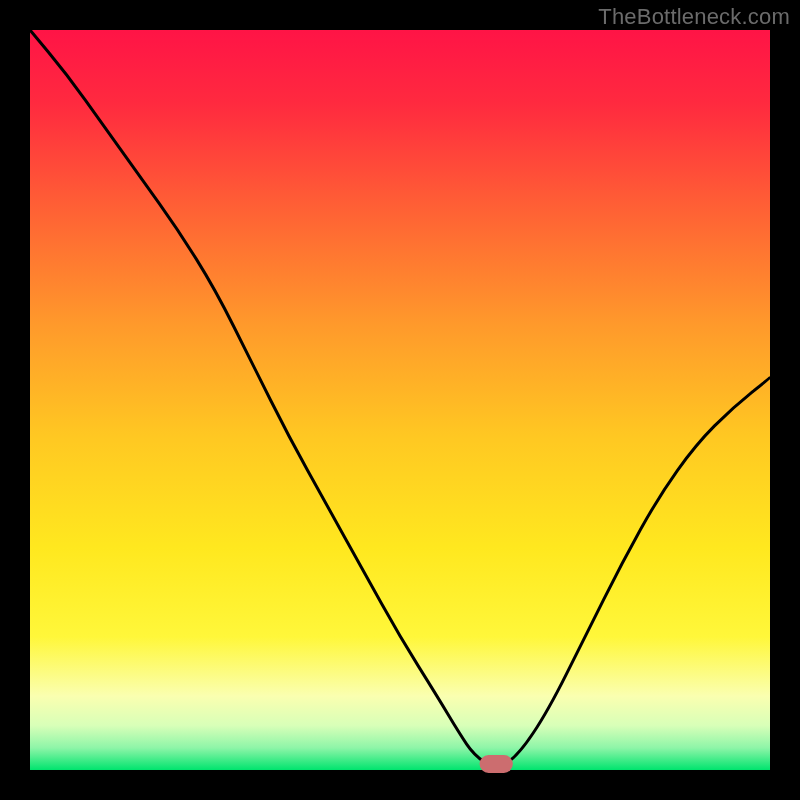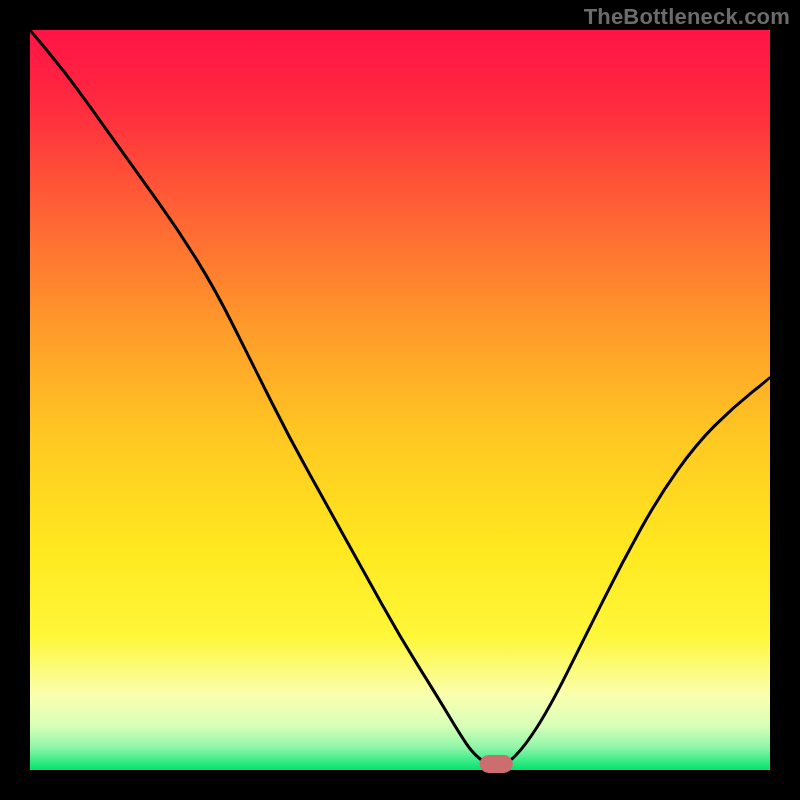--- a/index.html
+++ b/index.html
@@ -14,21 +14,21 @@
     position: relative;
     width: 800px;
     height: 800px;
   }
   .watermark {
     position: absolute;
     top: 4px;
     right: 10px;
     font-family: Arial, Helvetica, sans-serif;
     font-size: 22px;
-    font-weight: bold;
+    font-weight: normal;
     color: #6b6b6b;
     letter-spacing: 0.2px;
     z-index: 10;
   }
   svg {
     display: block;
   }
 </style>
 </head>
 <body>

